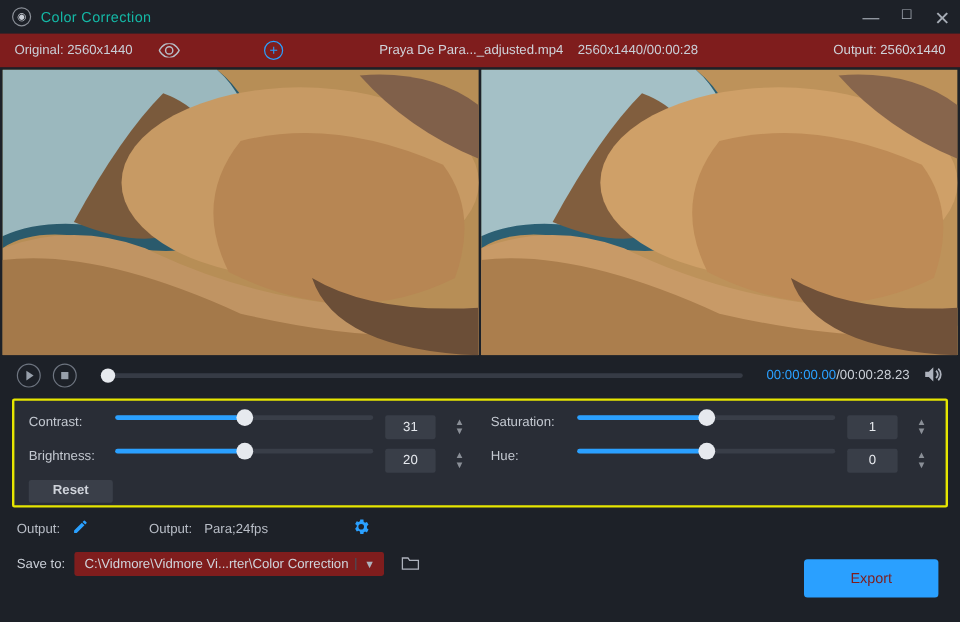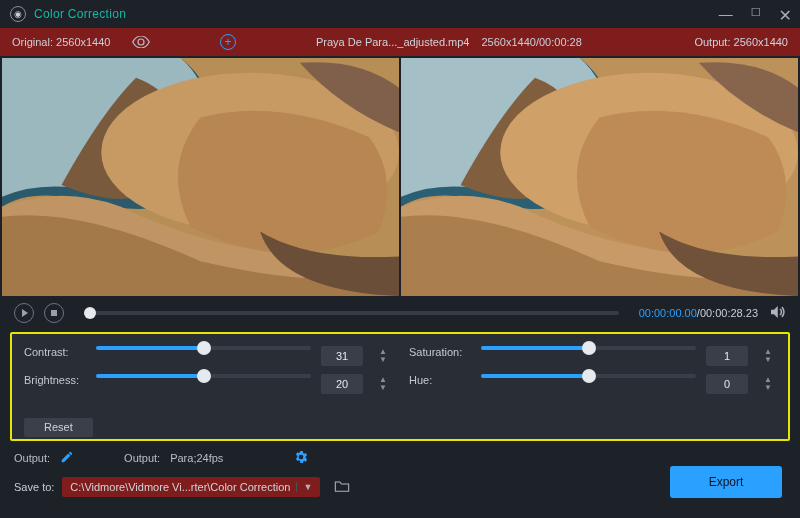--- a/index.html
+++ b/index.html
@@ -44,26 +44,26 @@
   .sliders-wrap { margin:2px 10px 6px 10px; border:2px solid #e6e600; padding:8px 12px 2px 12px; background:#292d36; border-radius:2px;}
   .srow { display:flex; align-items:center; height:28px; gap:18px; }
   .sgroup { display:flex; align-items:flex-start; gap:10px; width:50%; }
   .sgroup label { width:62px; color:#c4c9d1; font-size:11px;}
   .track { flex:1; height:4px; background:#393e48; border-radius:2px; position:relative; }
   .track .fill { position:absolute; left:0; top:0; height:100%; background:#2aa0ff; border-radius:2px;}
   .track .thumb{position:absolute;top:-5px;width:14px;height:14px;border-radius:50%;background:#e6e9ee;margin-left:-7px;}
   .valbox { width:42px;height:20px;background:#393e48;border-radius:2px;display:flex;align-items:center;justify-content:center;font-size:11px;color:#e6e9ee;position:relative;}
   .spinner{width:16px;height:20px;display:flex;flex-direction:column;justify-content:center;gap:2px;margin-left:2px;}
   .spinner span{font-size:8px;color:#8a8f97;line-height:6px;text-align:center;}
-  .reset-btn{display:inline-block;background:#3a3f49;padding:3px 20px 4px;color:#cfd3da;font-size:11px;border-radius:2px;margin-top:20px;}
+  .reset-btn{display:inline-block;background:#3a3f49;padding:3px 20px 4px;color:#cfd3da;font-size:11px;border-radius:2px;margin-top:2px;font-weight:bold;}
 
   
   .outputs { padding:2px 14px; display:flex; align-items:center; gap:10px; font-size:11px; color:#b9bec7;}
   .pencil,.gear{color:#2aa0ff;}
-  .export-btn{ position:absolute; right:18px; bottom:20px; width:112px; height:32px; background:#2aa0ff; color:#0f172a; display:flex; align-items:center; justify-content:center; font-size:12px; border-radius:3px; }
+  .export-btn{ position:absolute; right:18px; bottom:20px; width:112px; height:32px; background:#2aa0ff; color:#7f1d1d; display:flex; align-items:center; justify-content:center; font-size:12px; border-radius:3px; }
 
   
   .saveto{ padding:8px 14px 0; display:flex; align-items:center; gap:8px; font-size:11px;}
   .pathbox{ background:#7f1d1d; padding:4px 8px; border-radius:2px; color:#cfd3da; display:flex; align-items:center; gap:6px; max-width:300px;}
   .drop{border-left:1px solid #4a4f59;padding-left:6px;font-size:9px;color:#aeb3bd;}
   .folder{margin-left:6px;color:#aeb3bd;font-size:13px;}
 </style>
 </head>
 <body>
 

